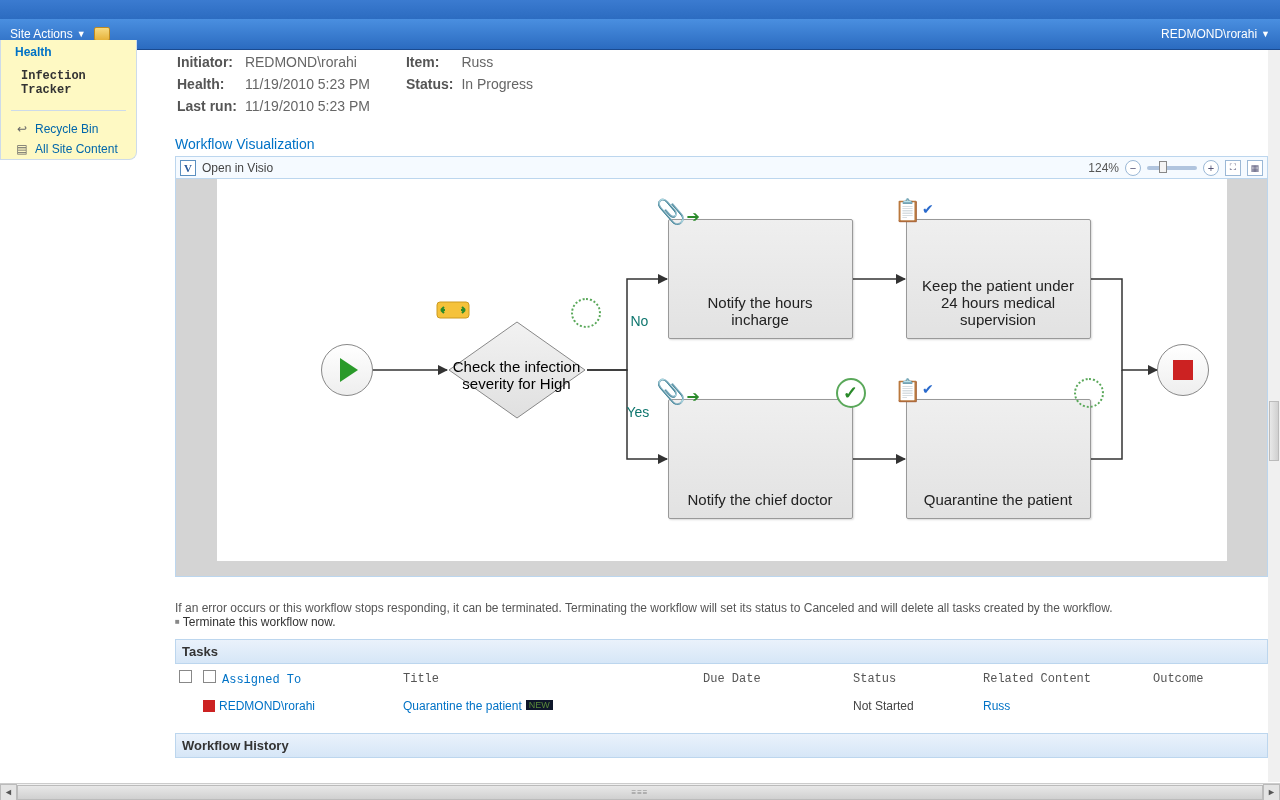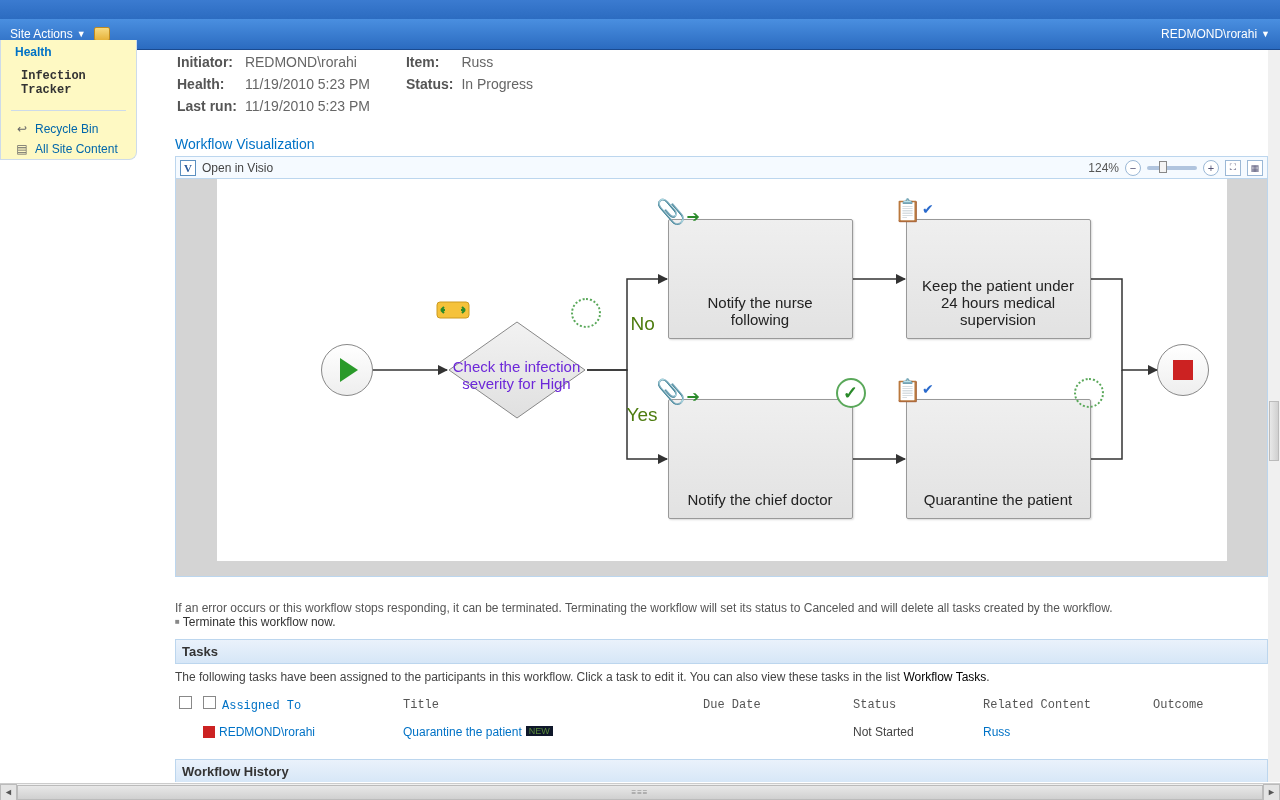--- a/index.html
+++ b/index.html
@@ -44,25 +44,25 @@
 .sq-btn { width: 16px; height: 16px; border: 1px solid #9bb8d6; display: inline-flex; align-items: center; justify-content: center; font-size: 9px; color: #557; background: #fff; cursor: pointer; }
 
 .viz-canvas { height: 397px; background: #d4d4d4; display: flex; align-items: flex-start; justify-content: center; position: relative; }
 .viz-paper { background: #fff; width: 1010px; height: 382px; position: relative; margin-top: 0; }
 
 
 .shape-task { position: absolute; width: 185px; border: 1px solid #999; background: linear-gradient(to bottom, #efefef, #e2e2e2); border-radius: 2px; box-shadow: 1px 1px 2px rgba(0,0,0,0.15); font-size: 15px; color: #222; display: flex; align-items: flex-end; justify-content: center; padding: 8px 10px 10px; text-align: center; }
 .decision { position: absolute; width: 140px; height: 100px; }
 .diamond { width: 100%; height: 100%; position: absolute; }
 .diamond svg { width: 100%; height: 100%; }
-.decision .label { position: absolute; width: 100%; text-align: center; top: 38px; font-size: 15px; color: #6d28d9; }
+.decision .label { position: absolute; width: 100%; text-align: center; top: 38px; font-size: 15px; color: #000000; }
 .start-stop { position: absolute; width: 52px; height: 52px; border: 1px solid #888; border-radius: 50%; background: linear-gradient(to bottom,#fff,#eee); display: flex; align-items: center; justify-content: center; }
 .start-stop .play { width: 0; height: 0; border-left: 18px solid #2a9a2a; border-top: 12px solid transparent; border-bottom: 12px solid transparent; margin-left: 4px; }
 .start-stop .stop { width: 20px; height: 20px; background: #cc2222; }
-.edge-label { position: absolute; font-size: 19px; color: #4d7c0f; }
+.edge-label { position: absolute; font-size: 14px; color: #0f766e; }
 
 
 .badge-arrows { position: absolute; top: -22px; left: -12px; width: 36px; height: 24px; display: flex; align-items: center; justify-content: center; }
 .badge-clip { position: absolute; top: -22px; left: -12px; font-size: 24px; }
 .badge-spin { position: absolute; top: -22px; right: -14px; width: 30px; height: 30px; border: 2px dotted #5aa85a; border-radius: 50%; }
 .badge-check { position: absolute; top: -22px; right: -14px; width: 30px; height: 30px; border: 2px solid #5aa85a; border-radius: 50%; display: flex; align-items: center; justify-content: center; color: #2a8a2a; font-size: 18px; font-weight: bold; background: #fff; }
 .badge-board { position: absolute; top: -22px; left: -12px; font-size: 22px; }
 
 
 .connectors { position: absolute; left: 0; top: 0; width: 100%; height: 100%; pointer-events: none; }
@@ -209,21 +209,21 @@
                 </defs>
               </svg></div>
           <div class="label">Check the infection severity for High</div>
         </div>
 
         <span class="edge-label" style="left:414px; top:134px;">No</span>
         <span class="edge-label" style="left:410px; top:225px;">Yes</span>
 
         <div class="shape-task" style="left:451px; top:40px; height:120px;">
           <div class="badge-clip">📎<span style="color:#2a8a2a;font-size:16px;vertical-align:-2px;">➔</span></div>
-          <span>Notify the nurse following</span>
+          <span>Notify the hours incharge</span>
         </div>
         <div class="shape-task" style="left:689px; top:40px; height:120px;">
           <div class="badge-board">📋<span style="color:#2a6acc;font-size:14px;vertical-align:4px;">✔</span></div>
           <span>Keep the patient under 24 hours medical supervision</span>
         </div>
 
         <div class="shape-task" style="left:451px; top:220px; height:120px;">
           <div class="badge-clip">📎<span style="color:#2a8a2a;font-size:16px;vertical-align:-2px;">➔</span></div>
           <div class="badge-check">✓</div>
           <span>Notify the chief doctor</span>
@@ -240,23 +240,20 @@
       </div>
     </div>
   </div>
 
   <div class="error-note">
     <div>If an error occurs or this workflow stops responding, it can be terminated. Terminating the workflow will set its status to Canceled and will delete all tasks created by the workflow.</div>
     <div><span class="bullet">■</span><span class="term">Terminate this workflow now.</span></div>
   </div>
 
   <div class="section-header">Tasks</div>
-  <div class="tasks-note">
-    <span>The following tasks have been assigned to the participants in this workflow. Click a task to edit it. You can also view these tasks in the list </span><span class="link">Workflow Tasks</span><span>.</span>
-  </div>
 
   <table class="task-table">
     <tbody>
         <tr>
       <th style="width:24px;"><span class="chk"></span></th>
       <th class="assigned" style="width:200px;"><span class="chk" style="margin-right:6px;"></span><span>Assigned To</span></th>
       <th style="width:300px;">Title</th>
       <th style="width:150px;">Due Date</th>
       <th style="width:130px;">Status</th>
       <th style="width:170px;">Related Content</th>

